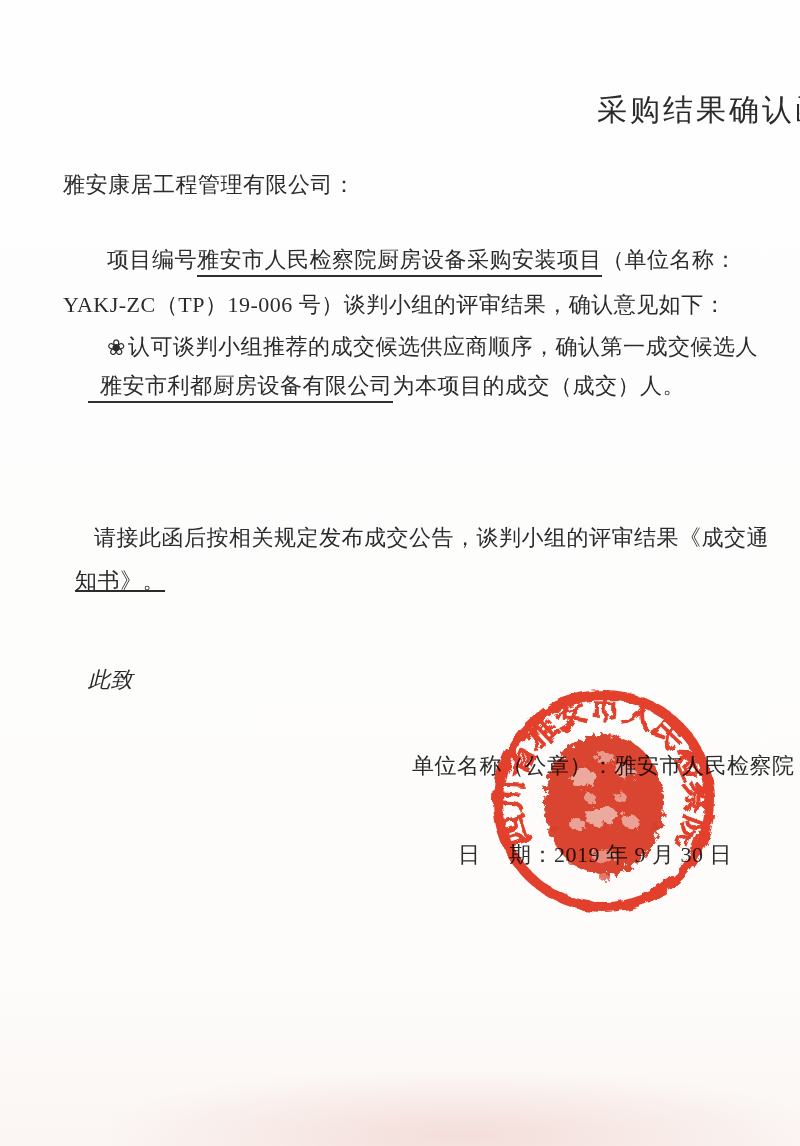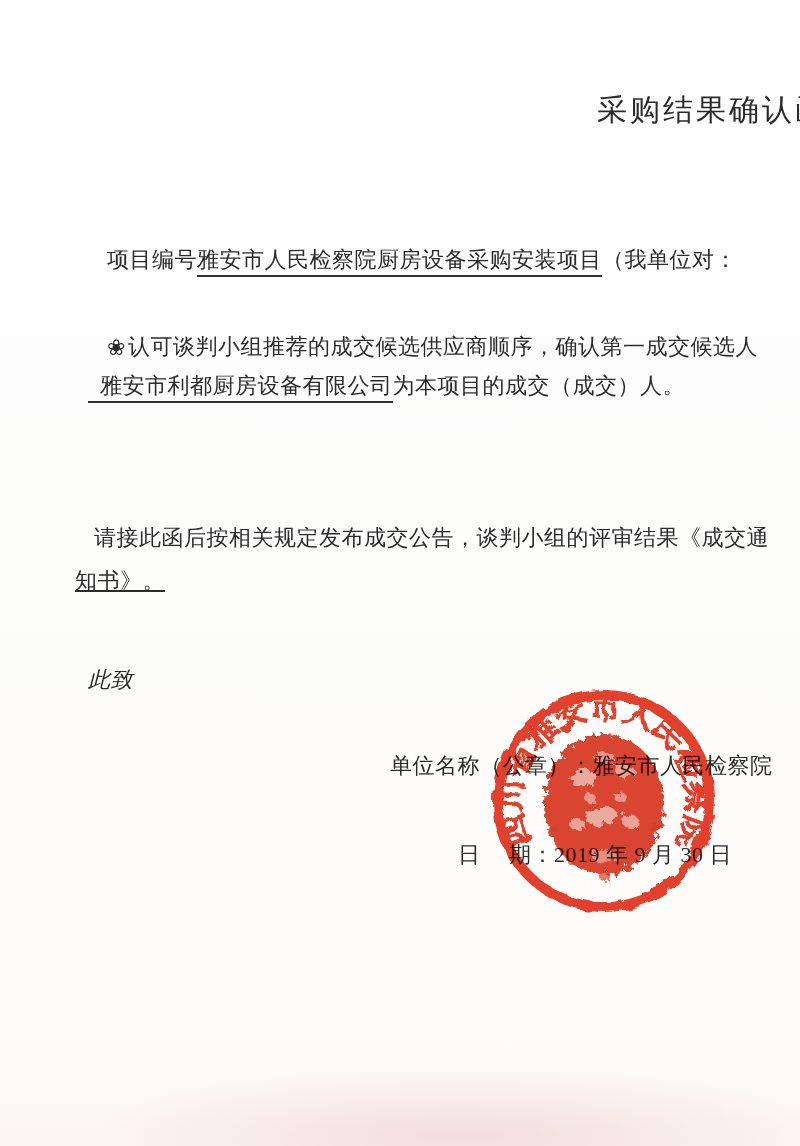--- a/index.html
+++ b/index.html
@@ -29,34 +29,36 @@
     background:radial-gradient(ellipse at 50% 85%, rgba(213,120,110,0.20) 0%, rgba(213,120,110,0.08) 45%, rgba(213,120,110,0) 75%);
   }
 </style>
 </head>
 <body>
 
 <div class="page">
 
   <div class="title">采购结果确认函</div>
 
+  <div class="line" style="left:63px; top:171px;">雅安康居工程管理有限公司：</div>
 
-  <div class="line" style="left:107px; top:246px;"><span>项目编号</span><span class="u">雅安市人民检察院厨房设备采购安装项目</span><span>（我单位对：</span></div>
+  <div class="line" style="left:107px; top:246px;"><span>项目编号</span><span class="u">雅安市人民检察院厨房设备采购安装项目</span><span>（单位名称：</span></div>
 
+  <div class="line" style="left:63px; top:291px;">YAKJ-ZC（TP）19-006 号）谈判小组的评审结果，确认意见如下：</div>
 
   <div class="line" style="left:107px; top:333px;"><span class="bullet">❀</span><span>认可谈判小组推荐的成交候选供应商顺序，确认第一成交候选人</span></div>
 
   <div class="line" style="left:88px; top:372px;"><span class="u u-lead">雅安市利都厨房设备有限公司</span><span>为本项目的成交（成交）人。</span></div>
 
   <div class="line" style="left:94px; top:524px;">请接此函后按相关规定发布成交公告，谈判小组的评审结果《成交通</div>
   <div class="line" style="left:75px; top:567px;text-decoration:underline;">知书》。</div>
 
   <div class="line" style="left:88px; top:666px;font-style:italic;">此致</div>
 
-  <div class="line" style="left:390px; top:752px;">单位名称（公章）：雅安市人民检察院</div>
+  <div class="line" style="left:412px; top:752px;">单位名称（公章）：雅安市人民检察院</div>
   <div class="line" style="left:458px; top:841px;">日　 期：2019 年 9 月 30 日</div>
 
   <div class="seal-wrap">
     <svg width="242" height="242" viewBox="0 0 242 242">
       <defs>
         <path id="ringPath" d="M 48.2 163.0 A 84 84 0 1 1 193.8 163.0" fill="none"></path>
         <filter id="rough" x="-10%" y="-10%" width="120%" height="120%">
           <feTurbulence type="fractalNoise" baseFrequency="0.09" numOctaves="3" seed="7" result="n"></feTurbulence>
           <feDisplacementMap in="SourceGraphic" in2="n" scale="7"></feDisplacementMap>
         </filter>

